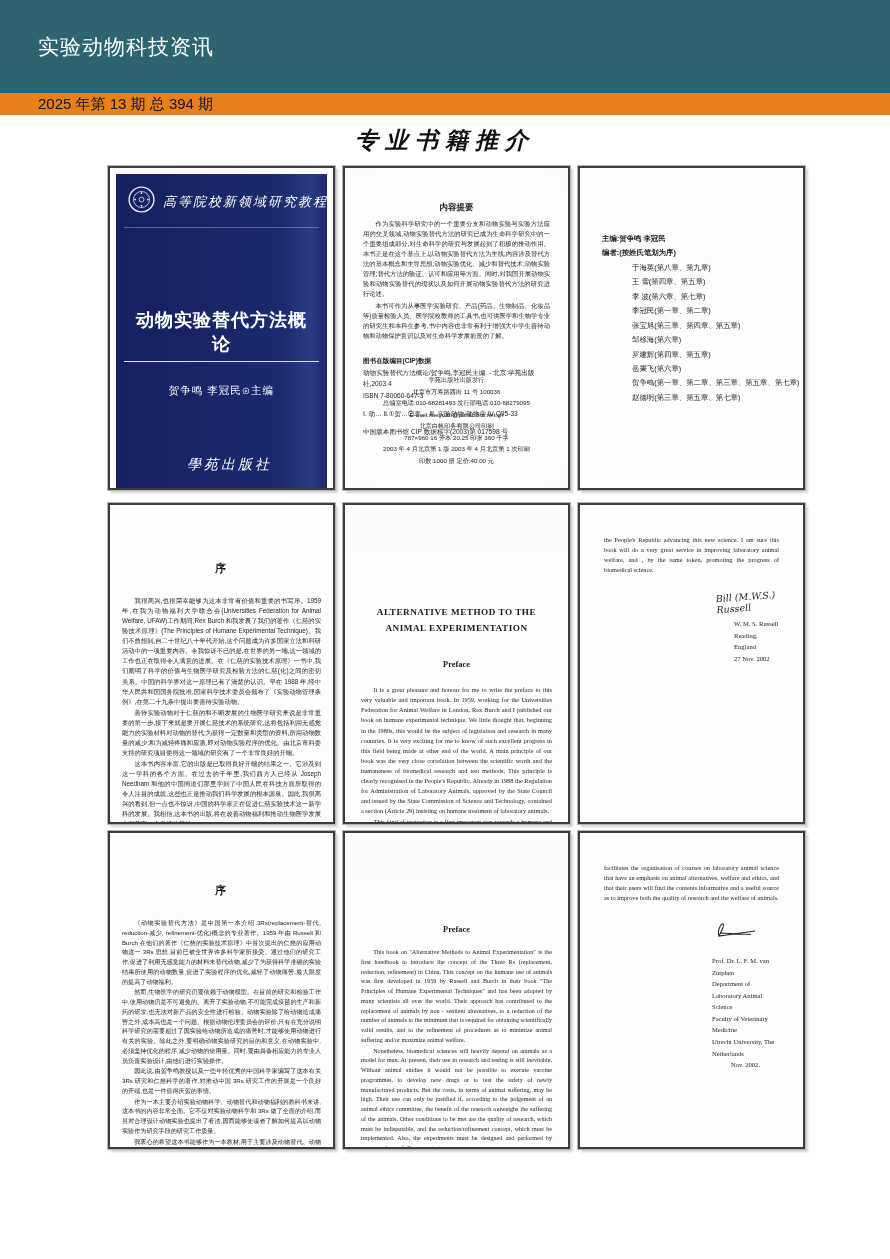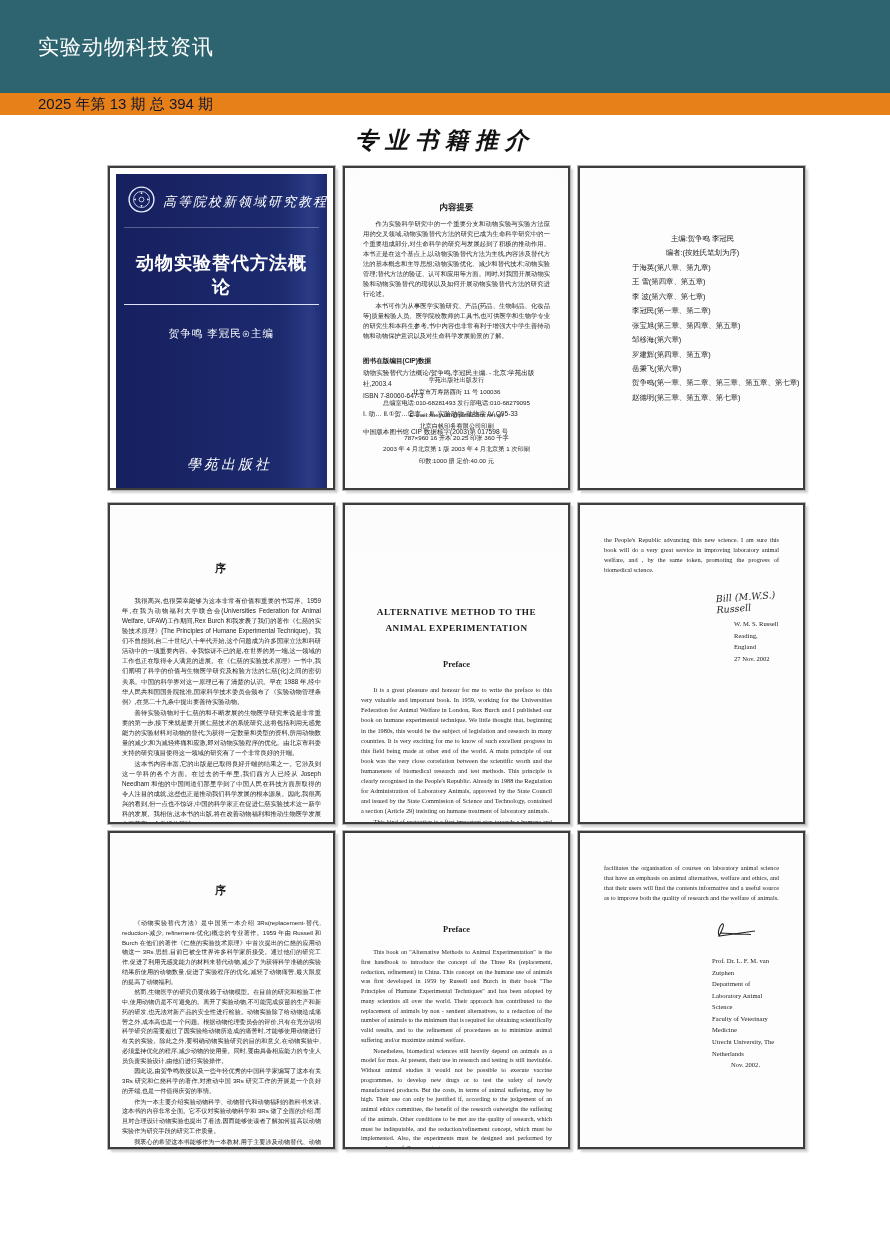--- a/index.html
+++ b/index.html
@@ -54,21 +54,21 @@
     color:#fff;padding:10px 8px;position:relative;
   }
   .cover-top{display:flex;align-items:center;gap:8px;padding:2px 2px 10px 4px;
     border-bottom:1px solid rgba(255,255,255,0.28);}
   .seal{flex:0 0 auto;}
   .cover-series{
     font-family:"DejaVu Serif", serif;font-style:italic;
     font-size:13px;letter-spacing:2px;white-space:nowrap;
   }
   .cover-title{
-    text-align:center;margin-top:23px;
+    text-align:center;margin-top:80px;
   }
   .cover-title span{
     display:inline-block;font-size:18px;font-weight:bold;letter-spacing:1px;
     border-bottom:1px solid #dfe3ff;padding:0 4px 5px;
   }
   .cover-editors{text-align:center;font-size:10.5px;margin-top:22px;letter-spacing:1px;}
   .cover-publisher{
     position:absolute;bottom:14px;left:16px;right:0;text-align:center;
     font-family:"DejaVu Serif", serif;font-style:italic;
     font-size:14px;letter-spacing:3px;
@@ -85,21 +85,21 @@
   .copyright{padding:34px 18px 0;border-radius:27px;}
   .copyright .h{font-size:8.5px;margin-bottom:5px;}
   .cip{margin-top:14px;font-size:6.6px;line-height:1.8;}
   .cip .cip-h{font-weight:bold;}
   .colophon{
     position:absolute;left:0;right:0;bottom:22px;text-align:center;
     font-size:6.2px;line-height:1.85;color:#222;
   }
   
   .contrib{padding:64px 0 0 22px;font-size:7.4px;line-height:1.95;}
-  .contrib .lead{font-weight:normal;text-align:center;}
+  .contrib .lead{font-weight:bold;}
   .contrib .lst{margin-left:30px;}
   
   .prefcn{padding:56px 12px 0;}
   .prefcn .h{font-size:11px;letter-spacing:2px;margin-bottom:20px;}
   .sigline-script{
     font-family:"DejaVu Serif", serif;font-style:italic;
     font-size:9.5px;transform:rotate(-4deg);display:inline-block;color:#2a2a2a;
   }
   .sigblock{font-size:6.6px;line-height:1.75;margin-top:3px;}
   

